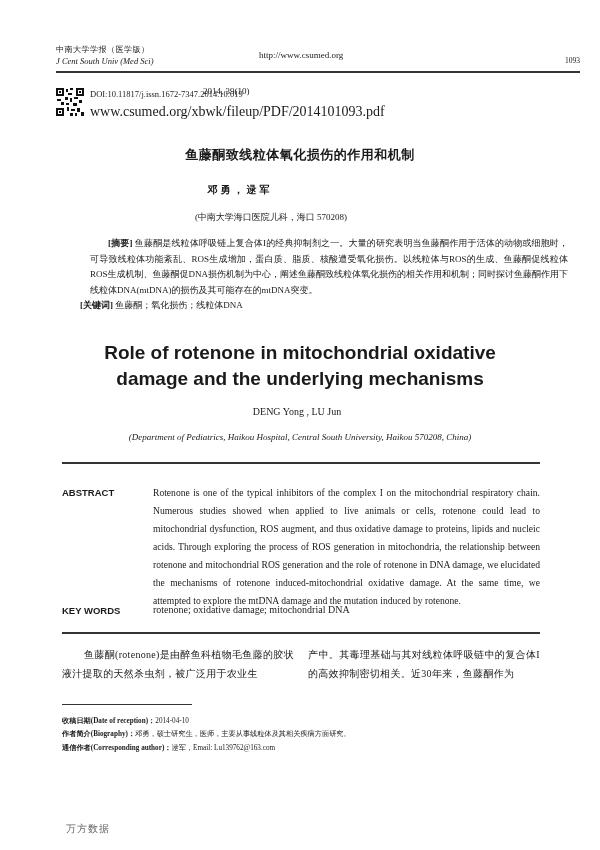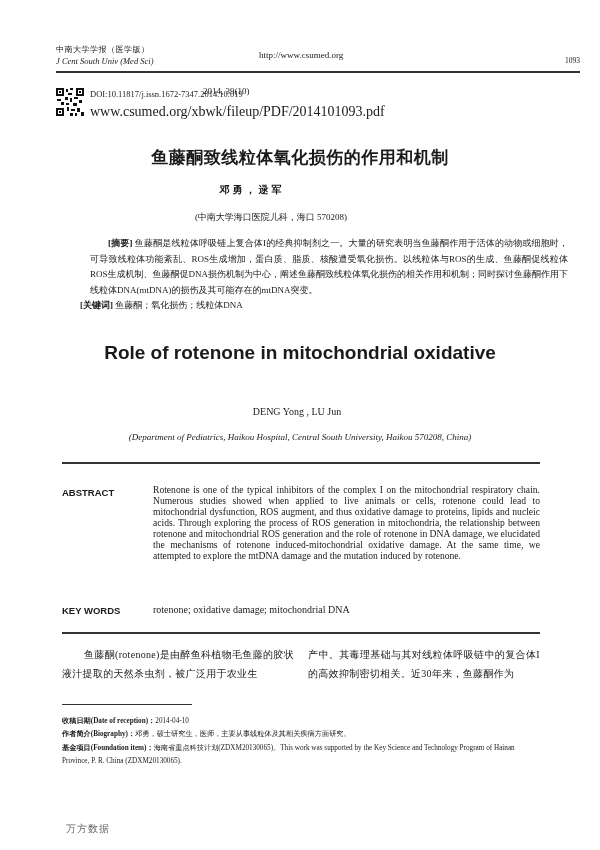--- a/index.html
+++ b/index.html
@@ -15,36 +15,36 @@
     .rh-issue { position: absolute; left: 147px; top: 6px; font-size: 9px; margin-top: 36px; }
     .rh-url { position: absolute; left: 203px; top: 6px; font-size: 9px; }
     .rh-page { position: absolute; right: 0; top: 12px; font-size: 7.5px; }
     .rh-rule { position: absolute; left: 0; top: 27px; width: 524px; height: 1.5px; background: #333; }
 
     .qr { left: 56px; top: 88px; width: 28px; height: 28px; }
     .doi-line { left: 90px; top: 89px; font-size: 8.5px; }
     .pdf-line { left: 90px; top: 104px; font-size: 14px; }
 
     .cn-title { left: 0; top: 146px; width: 600px; text-align: center;
-      font-family: "DejaVu Sans", sans-serif; font-weight: bold; font-size: 17px; letter-spacing: 0.5px; }
-    .cn-authors { left: 0; top: 183px; width: 480px; text-align: center; font-size: 10px; font-weight: bold; letter-spacing: 3px; margin-left: 12px; }
+      font-family: "DejaVu Sans", sans-serif; font-weight: bold; font-size: 13px; letter-spacing: 0.5px; }
+    .cn-authors { left: 0; top: 183px; width: 480px; text-align: center; font-size: 10px; font-weight: bold; letter-spacing: 3px; }
     .cn-affil { left: 0; top: 211px; width: 542px; text-align: center; font-size: 9px; }
 
     .cn-abstract { left: 62px; top: 236px; width: 478px; font-size: 9px; line-height: 15.5px; text-indent: 18px; text-align: justify; margin-left: 28px; }
     .cn-keywords { left: 80px; top: 299px; font-size: 9px; }
     .bracket-label { font-weight: bold; }
 
     .en-title { left: 0; top: 340px; width: 600px; text-align: center;
       font-family: "Liberation Sans", "DejaVu Sans", sans-serif; font-weight: bold; font-size: 19px; line-height: 26px; }
     .en-authors { left: 0; top: 406px; width: 594px; text-align: center; font-size: 10px; }
     .en-affil { left: 0; top: 432px; width: 600px; text-align: center; font-size: 9px; font-style: italic; }
 
     .rule-top { left: 62px; top: 462px; width: 478px; height: 1.5px; background: #333; }
     .abstract-label { left: 62px; top: 487px; font-family: "Liberation Sans", sans-serif; font-weight: bold; font-size: 9.5px; }
-    .abstract-text { left: 153px; top: 484px; width: 387px; font-size: 9.6px; line-height: 11px; text-align: justify; }
+    .abstract-text { left: 153px; top: 484px; width: 387px; font-size: 9.6px; line-height: 18px; text-align: justify; }
     .kw-label { left: 62px; top: 605px; font-family: "Liberation Sans", sans-serif; font-weight: bold; font-size: 9.5px; }
     .kw-text { left: 153px; top: 604px; font-size: 10px; }
     .rule-mid { left: 62px; top: 632px; width: 478px; height: 1.5px; background: #333; }
 
     .body-col { top: 645px; width: 232px; font-size: 10px; line-height: 19px; text-align: justify; letter-spacing: 0.3px; }
     .body-left { left: 62px; text-indent: 22px; }
     .body-right { left: 308px; }
 
     .footnote-rule { left: 62px; top: 704px; width: 130px; height: 1px; background: #333; }
     .footnotes { left: 62px; top: 715px; width: 478px; font-size: 7.2px; line-height: 13.3px; }
@@ -106,34 +106,35 @@
   <span class="bracket-label">[摘要]</span>
   <span>鱼藤酮是线粒体呼吸链上复合体I的经典抑制剂之一。大量的研究表明当鱼藤酮作用于活体的动物或细胞时，可导致线粒体功能紊乱、ROS生成增加，蛋白质、脂质、核酸遭受氧化损伤。以线粒体与ROS的生成、鱼藤酮促线粒体ROS生成机制、鱼藤酮促DNA损伤机制为中心，阐述鱼藤酮致线粒体氧化损伤的相关作用和机制；同时探讨鱼藤酮作用下线粒体DNA(mtDNA)的损伤及其可能存在的mtDNA突变。</span>
 </div>
 <div class="abs cn-keywords">
   <span class="bracket-label">[关键词]</span>
   <span>鱼藤酮；氧化损伤；线粒体DNA</span>
 </div>
 
 <div class="abs en-title">
   <div>Role of rotenone in mitochondrial oxidative</div>
+  <div>damage and the underlying mechanisms</div>
 </div>
 <div class="abs en-authors">DENG Yong , LU Jun</div>
 <div class="abs en-affil">(Department of Pediatrics, Haikou Hospital, Central South University, Haikou 570208, China)</div>
 
 <div class="abs rule-top"></div>
 <div class="abs abstract-label">ABSTRACT</div>
 <div class="abs abstract-text">Rotenone is one of the typical inhibitors of the complex I on the mitochondrial respiratory chain. Numerous studies showed when applied to live animals or cells, rotenone could lead to mitochondrial dysfunction, ROS augment, and thus oxidative damage to proteins, lipids and nucleic acids. Through exploring the process of ROS generation in mitochondria, the relationship between rotenone and mitochondrial ROS generation and the role of rotenone in DNA damage, we elucidated the mechanisms of rotenone induced-mitochondrial oxidative damage. At the same time, we attempted to explore the mtDNA damage and the mutation induced by rotenone.</div>
 <div class="abs kw-label">KEY WORDS</div>
 <div class="abs kw-text">rotenone; oxidative damage; mitochondrial DNA</div>
 <div class="abs rule-mid"></div>
 
 <div class="abs body-col body-left">鱼藤酮(rotenone)是由醉鱼科植物毛鱼藤的胶状液汁提取的天然杀虫剂，被广泛用于农业生</div>
 <div class="abs body-col body-right">产中。其毒理基础与其对线粒体呼吸链中的复合体I的高效抑制密切相关。近30年来，鱼藤酮作为</div>
 
 <div class="abs footnote-rule"></div>
 <div class="abs footnotes">
   <div><b>收稿日期(Date of reception)：</b><span>2014-04-10</span></div>
   <div><b>作者简介(Biography)：</b><span>邓勇，硕士研究生，医师，主要从事线粒体及其相关疾病方面研究。</span></div>
-  <div><b>基金项目(Foundation item)：</b><span>海南省重点科技计划(ZDXM20130065)。This work was supported by the Key Science and Technology Program of Hainan Province, P. R. China (ZDXM20130065).</span></div>
+  <div><b>通信作者(Corresponding author)：</b><span>逯军，Email: Lu139762@163.com</span></div>
 </div>
 
 <div class="abs watermark">万方数据</div>
 
 </body></html>

